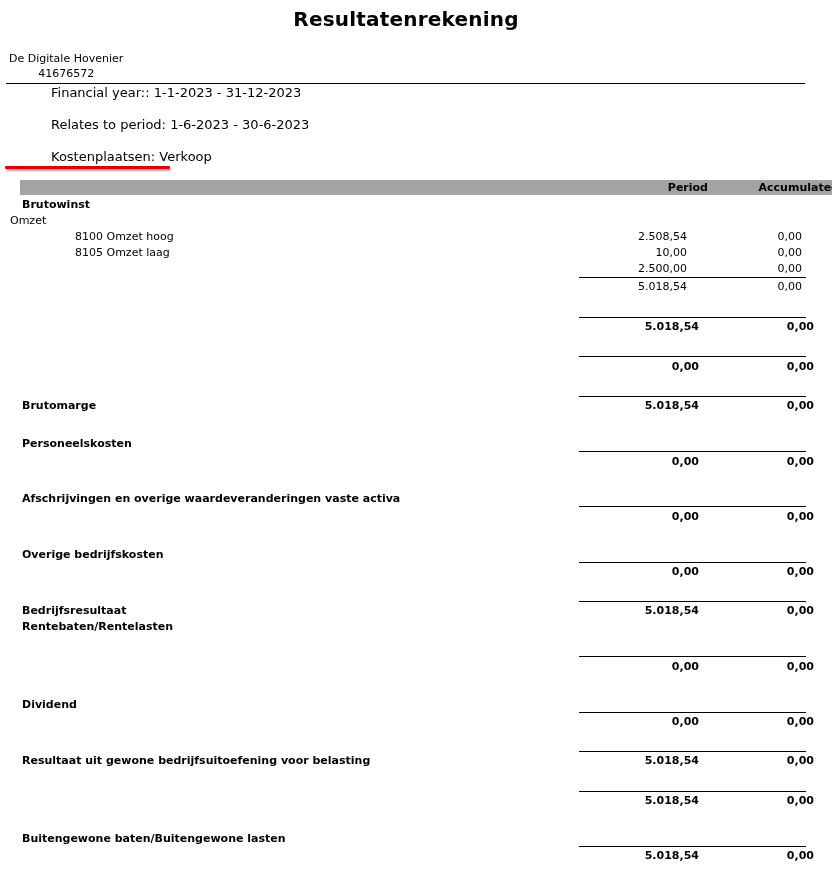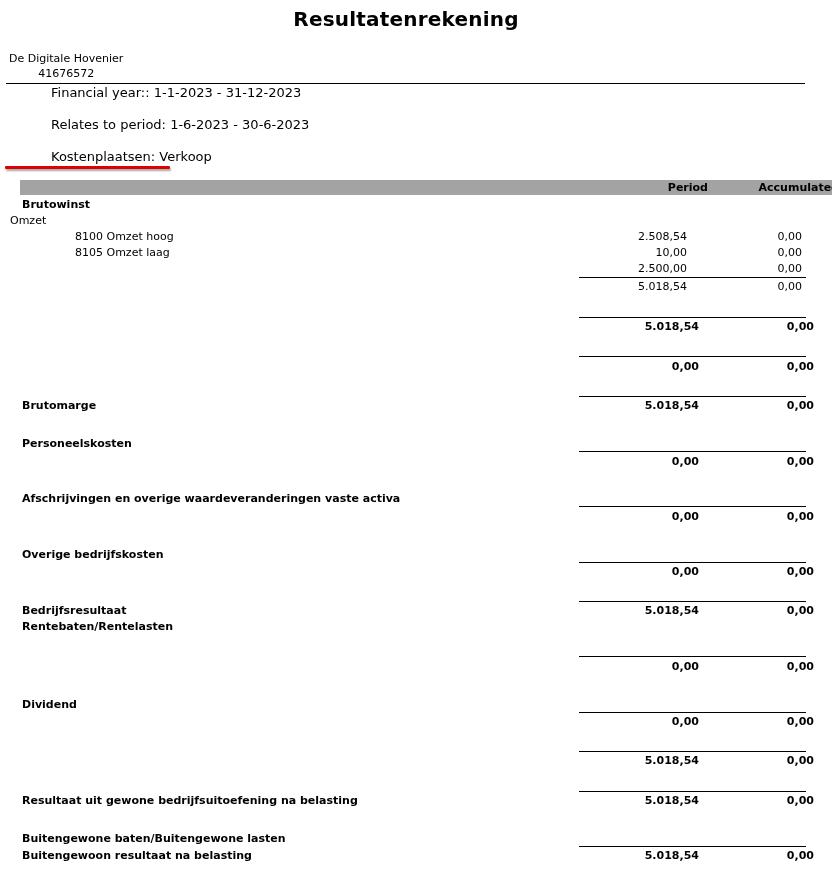--- a/index.html
+++ b/index.html
@@ -126,30 +126,29 @@
 <div class="row bold" style="top:697px">
   <span class="lbl">Dividend</span>
 </div>
 <div class="rule" style="top:712px"></div>
 <div class="row bold" style="top:714px">
   <span class="v1">0,00</span>
   <span class="v2">0,00</span>
 </div>
 <div class="rule" style="top:751px"></div>
 <div class="row bold" style="top:753px">
+  <span class="lbl">Resultaat uit gewone bedrijfsuitoefening voor belasting</span>
   <span class="v1">5.018,54</span>
   <span class="v2">0,00</span>
 </div>
 <div class="rule" style="top:791px"></div>
 <div class="row bold" style="top:793px">
-  <span class="lbl">Resultaat uit gewone bedrijfsuitoefening na belasting</span>
   <span class="v1">5.018,54</span>
   <span class="v2">0,00</span>
 </div>
 <div class="row bold" style="top:831px">
   <span class="lbl">Buitengewone baten/Buitengewone lasten</span>
 </div>
 <div class="rule" style="top:846px"></div>
 <div class="row bold" style="top:848px">
-  <span class="lbl">Buitengewoon resultaat na belasting</span>
   <span class="v1">5.018,54</span>
   <span class="v2">0,00</span>
 </div>
 
 </body></html>

